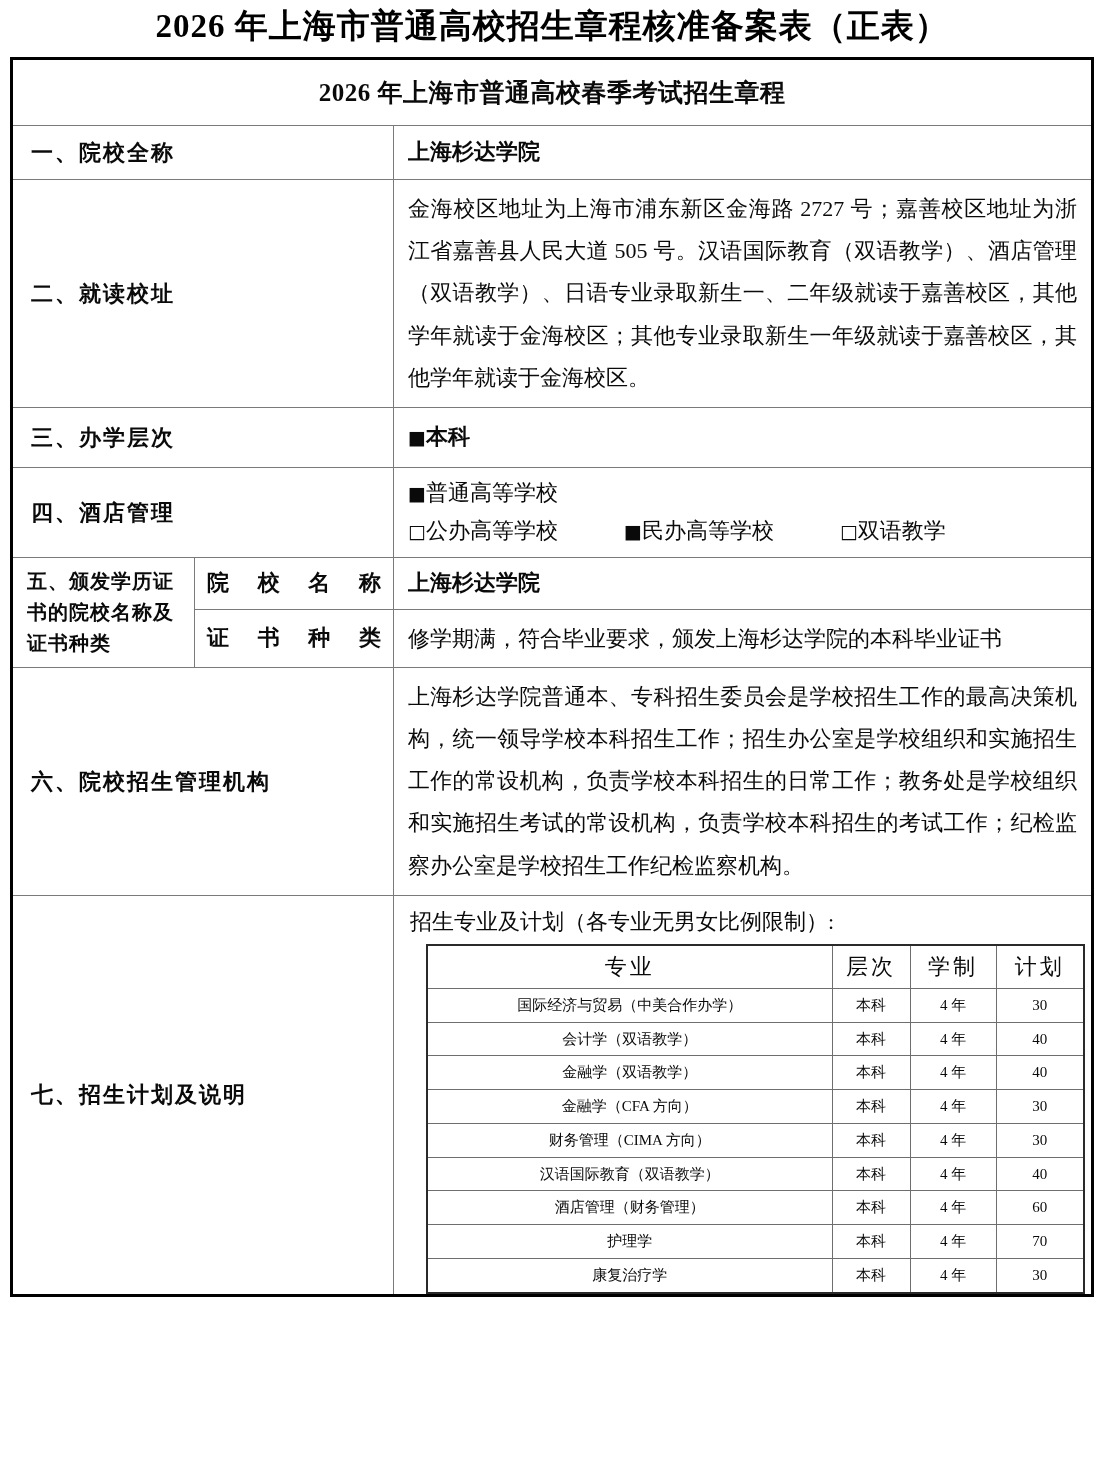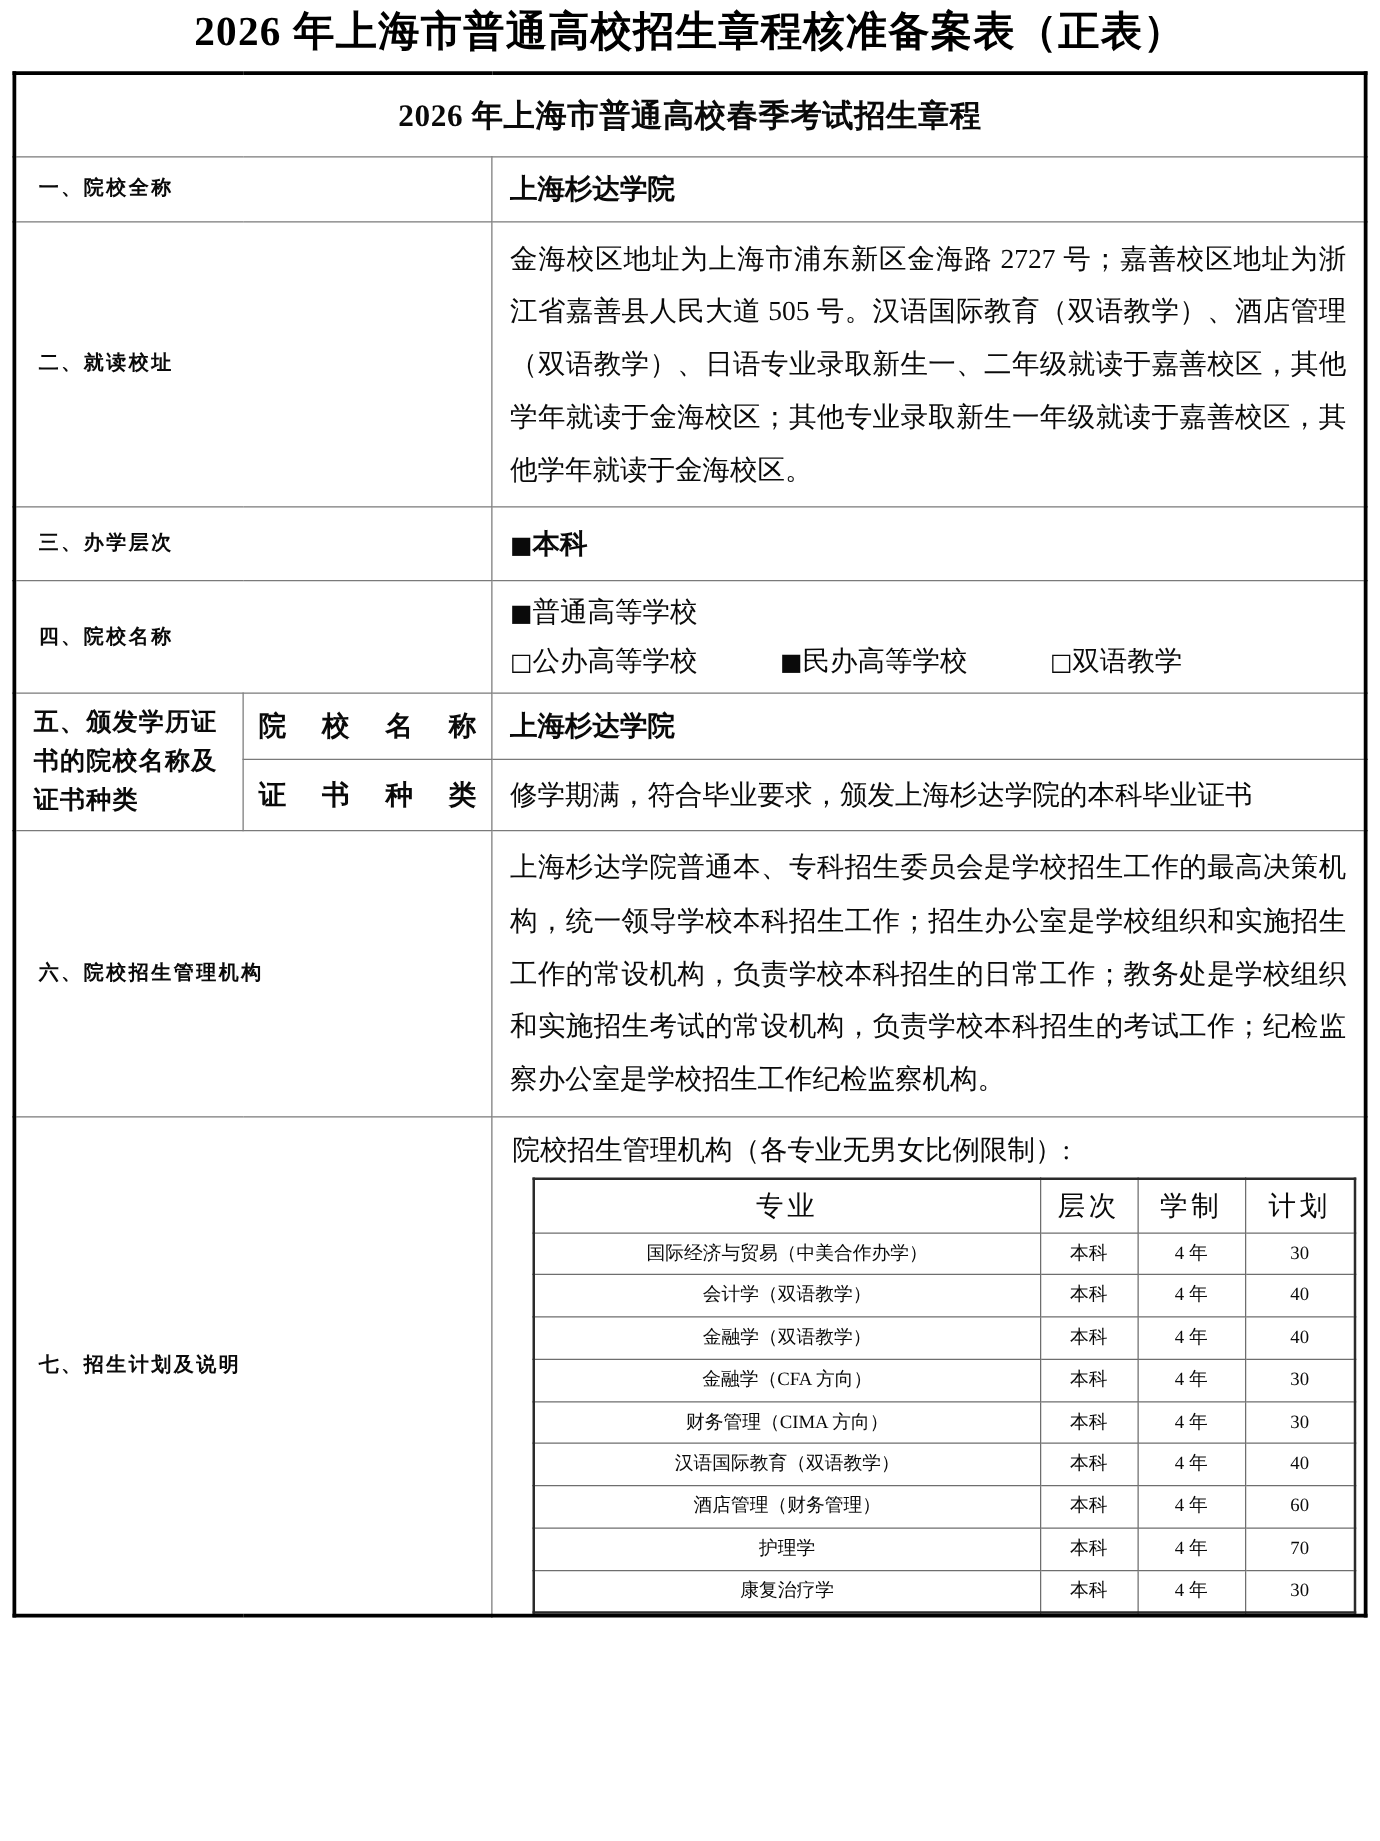--- a/index.html
+++ b/index.html
@@ -59,23 +59,23 @@
   .banner-cell {
     text-align: center;
     font-weight: 700;
     font-size: 25px;
     font-family: "Liberation Serif", "DejaVu Serif", serif;
     padding: 16px 0 16px 0 !important;
     letter-spacing: 0.5px;
   }
 
   .lbl {
-    font-family: Liberation Mono, monospace;
-    font-weight: 700;
-    font-size: 16px;
+    font-family: Liberation Serif, serif;
+    font-weight: 700;
+    font-size: 22px;
     letter-spacing: 2px;
     padding: 10px 0 10px 18px !important;
     line-height: 1.5;
     white-space: pre-line;
   }
   .lbl-wrap {
     font-family: Liberation Serif, serif;
     font-weight: 700;
     font-size: 20px;
     letter-spacing: 1px;
@@ -184,21 +184,21 @@
       <tr>
         <td colspan="2" class="lbl">三、办学层次</td>
         <td class="val single">
           <div class="chk-line">
             <span class="box">■</span><span>本科</span>
           </div>
         </td>
       </tr>
 
       <tr>
-        <td colspan="2" class="lbl">四、院校名称</td>
+        <td colspan="2" class="lbl">四、酒店管理</td>
         <td class="val" style="line-height:1.6;padding-top:6px !important;padding-bottom:6px !important;">
           <div class="chk-line">
             <span class="box">■</span><span>普通高等学校</span>
           </div>
           <div class="chk-line">
             <span class="box">□</span><span>公办高等学校</span><span class="chk-gap1"></span><span class="box">■</span><span>民办高等学校</span><span class="chk-gap2"></span><span class="box">□</span><span>双语教学</span>
           </div>
         </td>
       </tr>
 
@@ -213,21 +213,21 @@
       </tr>
 
       <tr>
         <td colspan="2" class="lbl">六、院校招生管理机构</td>
         <td class="val">上海杉达学院普通本、专科招生委员会是学校招生工作的最高决策机构，统一领导学校本科招生工作；招生办公室是学校组织和实施招生工作的常设机构，负责学校本科招生的日常工作；教务处是学校组织和实施招生考试的常设机构，负责学校本科招生的考试工作；纪检监察办公室是学校招生工作纪检监察机构。</td>
       </tr>
 
       <tr>
         <td colspan="2" class="lbl">七、招生计划及说明</td>
         <td class="val" style="padding:6px 0 0 14px !important;vertical-align:top;">
-          <div class="plan-head">院校招生管理机构（各专业无男女比例限制）:</div>
+          <div class="plan-head">招生专业及计划（各专业无男女比例限制）:</div>
           <table class="plan">
             <colgroup>
               <col class="col-major">
               <col class="col-level">
               <col class="col-years">
               <col class="col-quota">
             </colgroup>
             <thead>
               <tr>
                 <th>专业</th>

